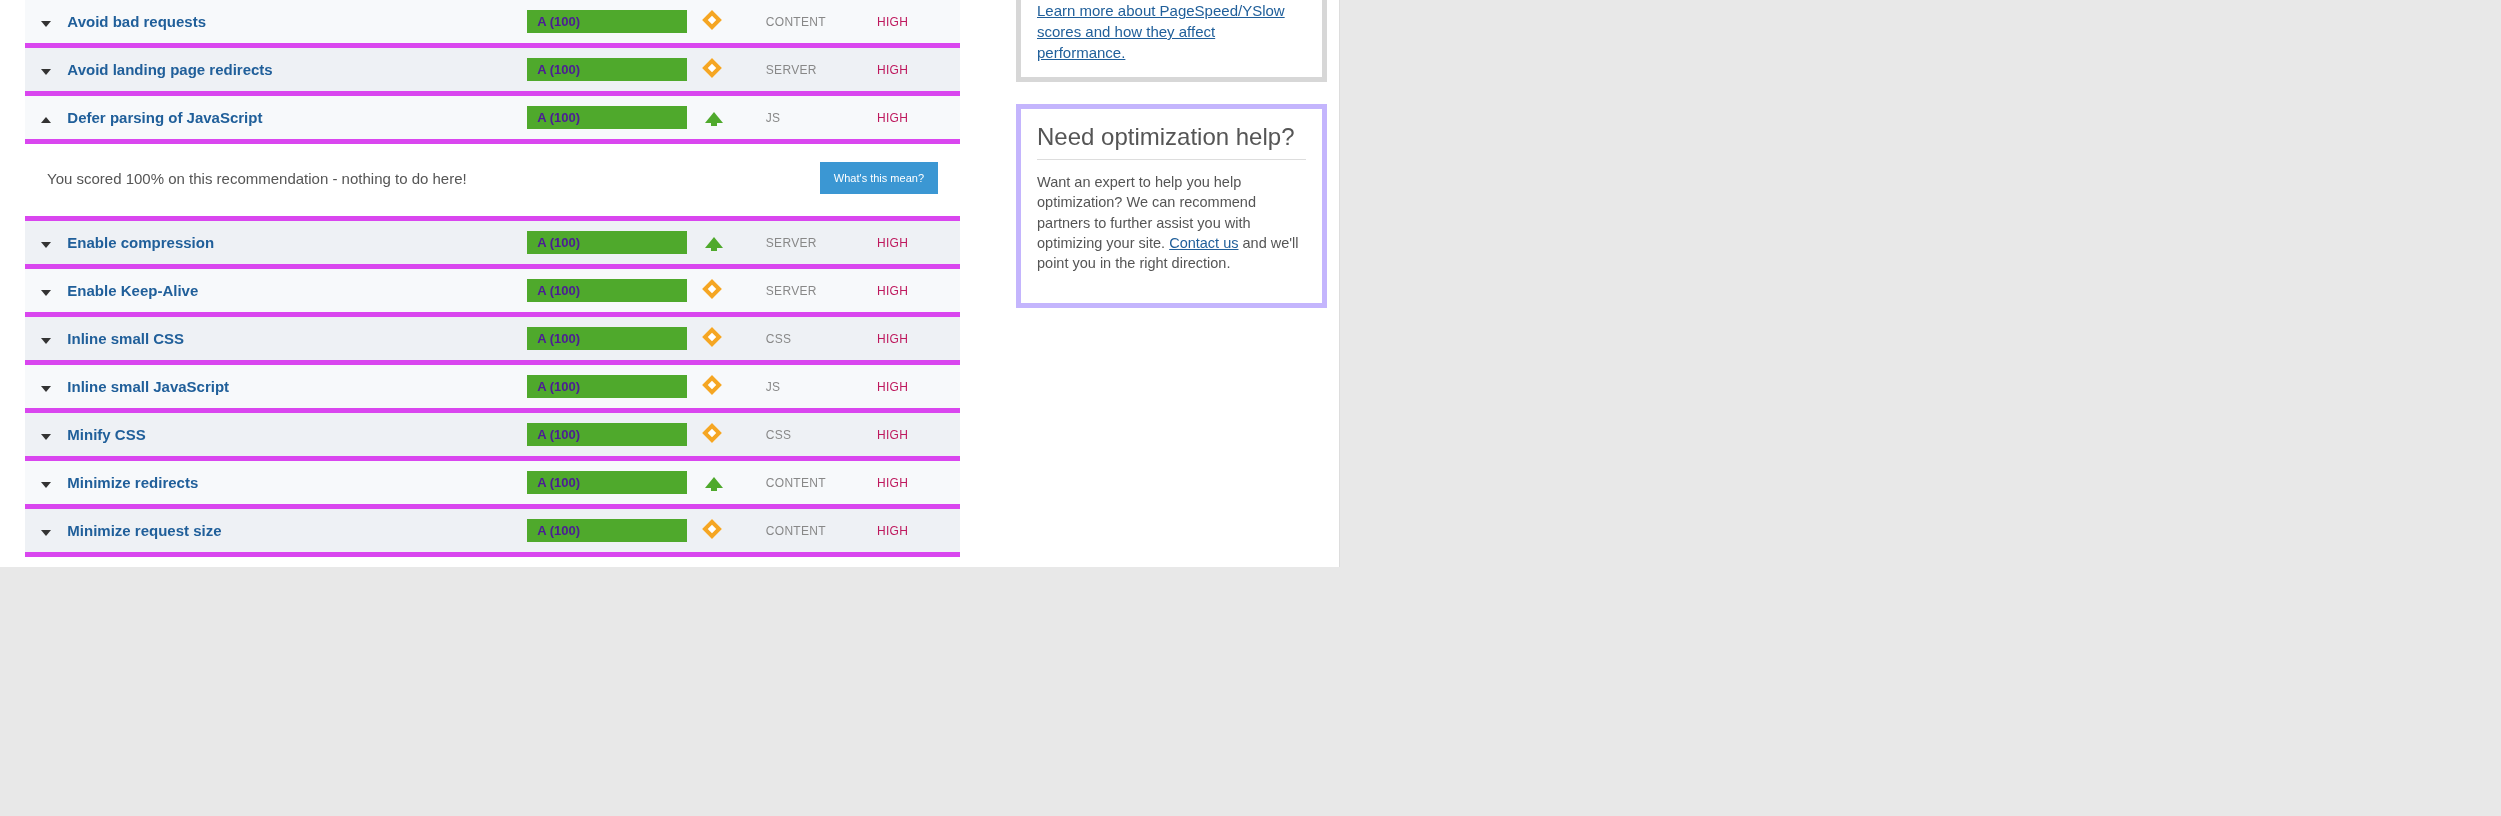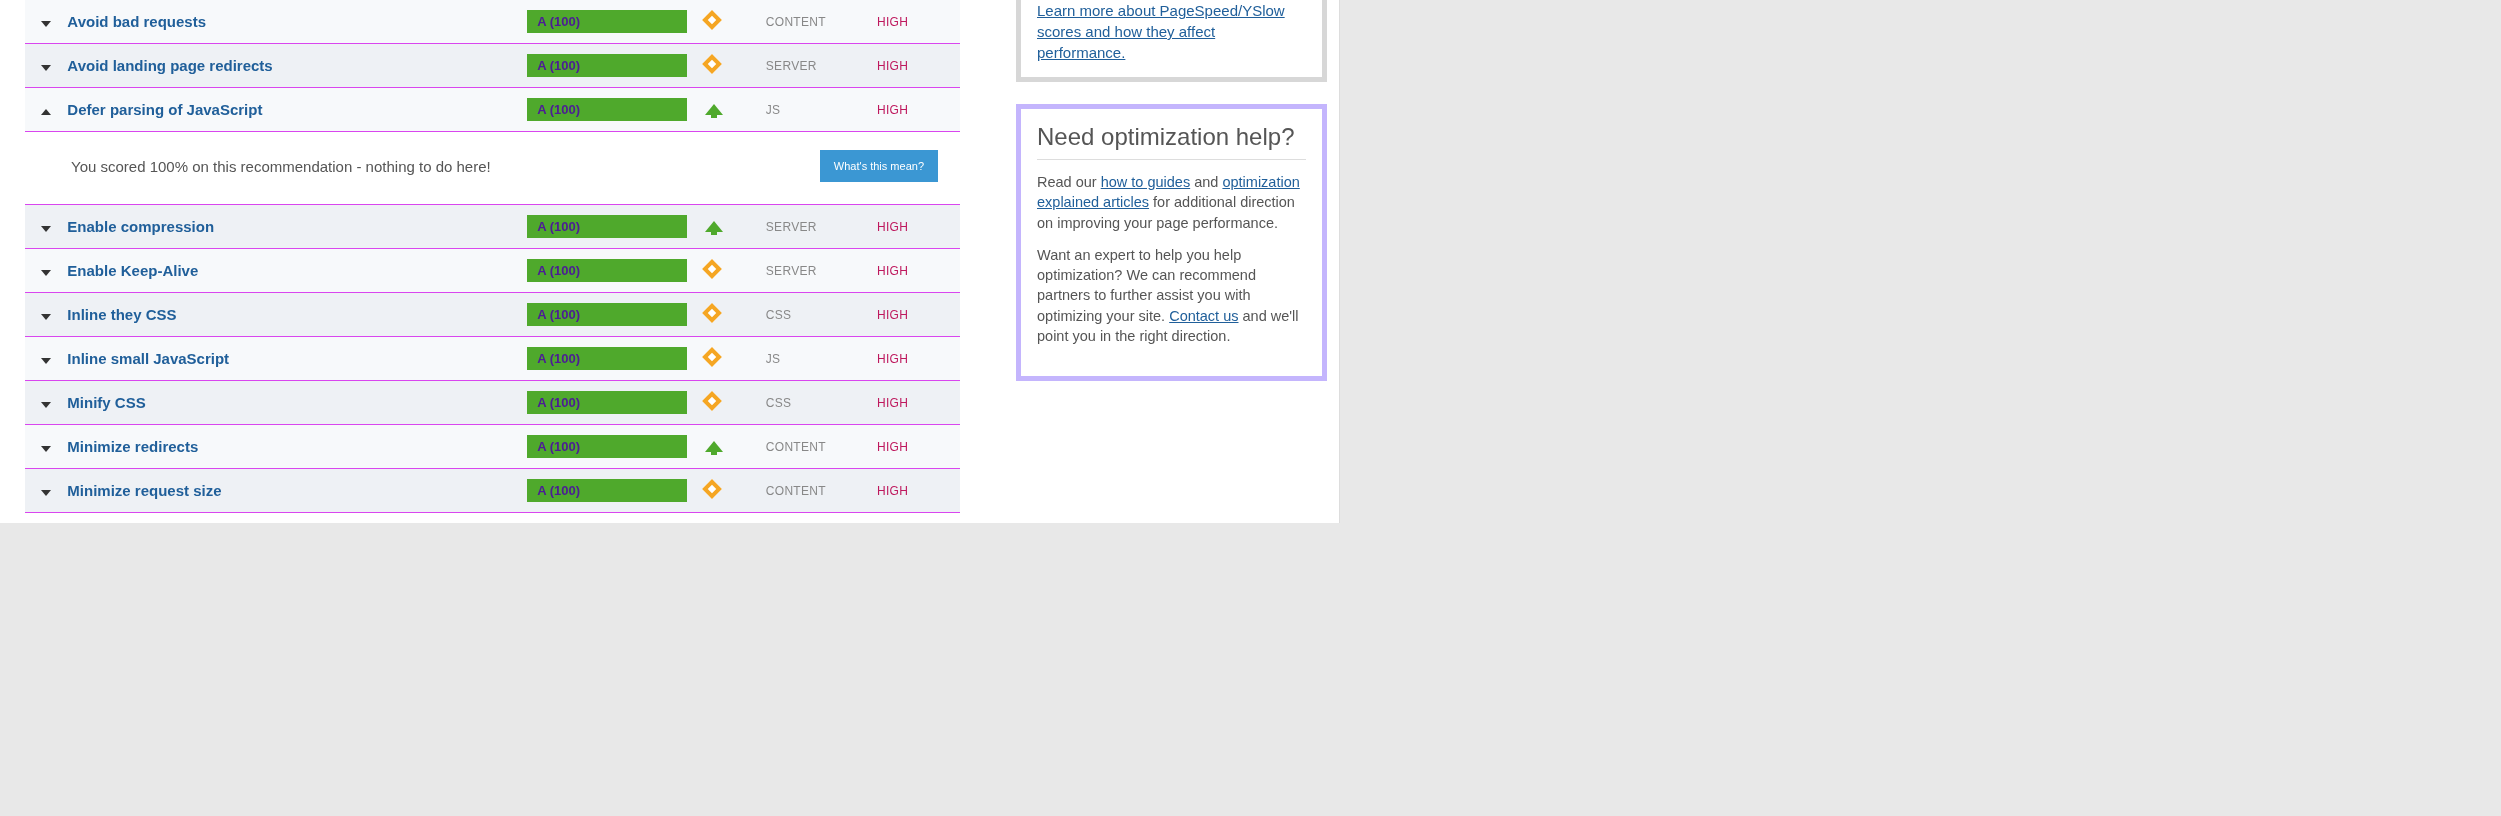--- a/index.html
+++ b/index.html
@@ -22,21 +22,21 @@
     .side-col {
       width: 335px;
       padding: 0 12px 12px 12px;
     }
     .rules-table {
       width: 935px;
       margin-left: 25px;
       border-collapse: collapse;
     }
     .rules-table tr {
-      border-bottom: 1px solid #d946ef;
+      border-bottom: 5px solid #d946ef;
     }
     .rules-table td {
       padding: 10px 8px;
       vertical-align: middle;
     }
     .rule-row-odd { background: #eef1f5; }
     .rule-row-even { background: #f7f9fb; }
     .col-toggle { width: 34px; text-align: right; padding-right:0; }
     .col-name { width: 455px; }
     .col-grade { width: 175px; }
@@ -100,21 +100,20 @@
       padding:18px 22px 22px 22px;
     }
     .exp-row {
       display:flex;
       align-items:center;
       justify-content:space-between;
     }
     .exp-text {
       color:#555;
       font-size:15px;
-      margin-left:24px;
     }
     .whats-btn {
       background:#3b97d3;
       color:#fff;
       border:none;
       padding:10px 14px;
       font-size:11px;
       cursor:pointer;
     }
 
@@ -204,21 +203,21 @@
           <tr class="rule-row-even">
             <td class="col-toggle"><span class="toggle-icon tri-down"></span></td>
             <td class="col-name"><a class="rule-link">Enable Keep-Alive</a></td>
             <td class="col-grade"><span class="grade-badge">A (100)</span></td>
             <td class="col-prio"><span class="prio-icon diamond"></span></td>
             <td class="col-type">SERVER</td>
             <td class="col-impact">HIGH</td>
           </tr>
           <tr class="rule-row-odd">
             <td class="col-toggle"><span class="toggle-icon tri-down"></span></td>
-            <td class="col-name"><a class="rule-link">Inline they CSS</a></td>
+            <td class="col-name"><a class="rule-link">Inline small CSS</a></td>
             <td class="col-grade"><span class="grade-badge">A (100)</span></td>
             <td class="col-prio"><span class="prio-icon diamond"></span></td>
             <td class="col-type">CSS</td>
             <td class="col-impact">HIGH</td>
           </tr>
           <tr class="rule-row-even">
             <td class="col-toggle"><span class="toggle-icon tri-down"></span></td>
             <td class="col-name"><a class="rule-link">Inline small JavaScript</a></td>
             <td class="col-grade"><span class="grade-badge">A (100)</span></td>
             <td class="col-prio"><span class="prio-icon diamond"></span></td>
@@ -252,20 +251,17 @@
         </tbody>
     </table>
   </div>
   <div class="side-col">
     <div class="top-link">
       <a>Learn more about PageSpeed/YSlow scores and how they affect performance.</a>
     </div>
     <div class="side-box">
       <h2>Need optimization help?</h2>
       <p>
-        <span>Read our </span><a>how to guides</a><span> and </span><a>optimization explained articles</a><span> for additional direction on improving your page performance.</span>
-      </p>
-      <p>
         <span>Want an expert to help you help optimization? We can recommend partners to further assist you with optimizing your site. </span><a>Contact us</a><span> and we'll point you in the right direction.</span>
       </p>
     </div>
   </div>
 </div>
 
 </body></html>

